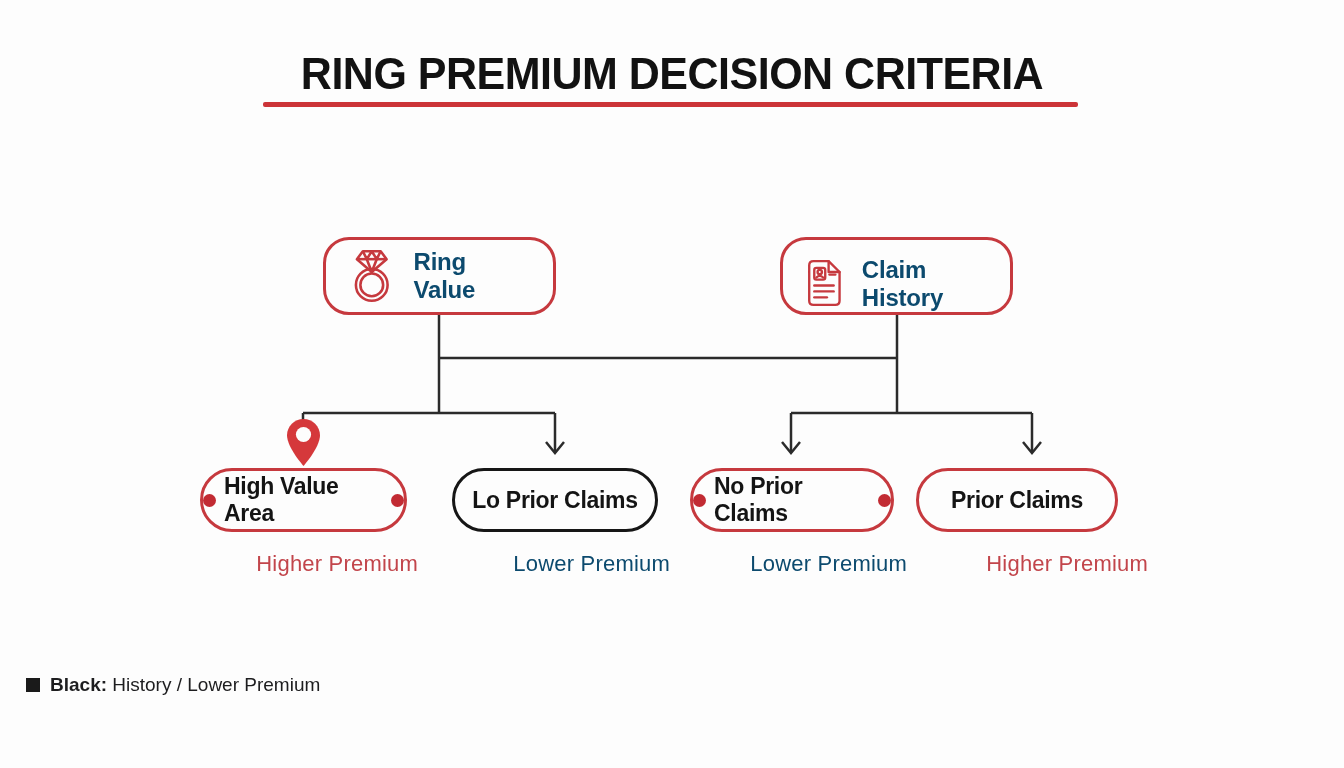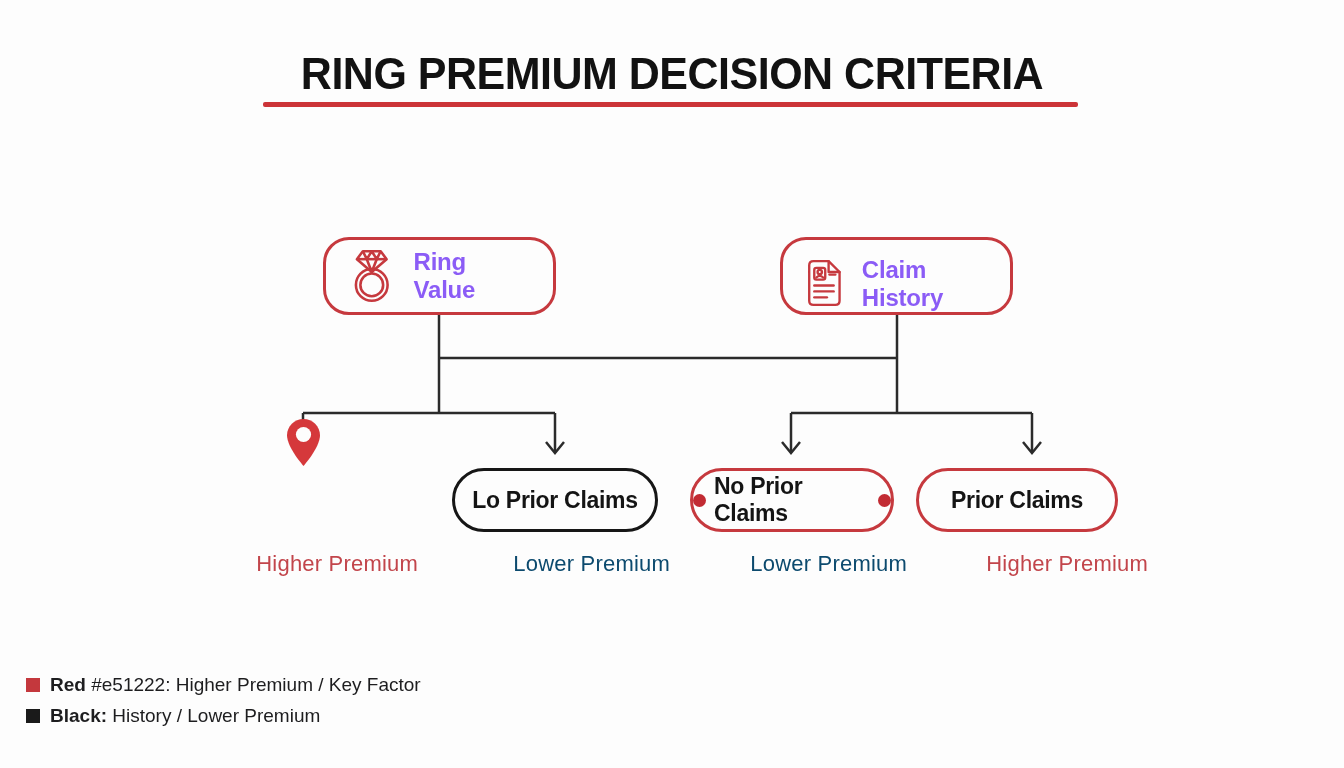--- a/index.html
+++ b/index.html
@@ -25,21 +25,21 @@
     background:#cc3438;border-radius:2px;
   }
   
   .factor{
     position:absolute;top:237px;height:78px;
     border:3.5px solid #c6393e;border-radius:26px;
     background:#fdfdfd;
     display:flex;align-items:center;gap:18px;
     box-sizing:border-box;padding:0 20px 0 22px;
   }
-  .factor .label{font-size:24px;font-weight:bold;color:#8b5cf6;letter-spacing:-0.2px;}
+  .factor .label{font-size:24px;font-weight:bold;color:#0c4a6e;letter-spacing:-0.2px;}
   .factor-ring{left:323px;width:233px;}
   .factor-claim{left:780px;width:233px;align-items:flex-end;}
   
   .connectors{position:absolute;left:0;top:0;width:1344px;height:768px;pointer-events:none;}
   .connectors path, .connectors line{stroke:#2b2b2b;stroke-width:2.5;fill:none;}
   
   .pill{
     position:absolute;top:468px;height:64px;
     border-radius:33px;background:#fdfdfd;
     display:flex;align-items:center;justify-content:center;gap:8px;
@@ -126,41 +126,42 @@
       </g>
     </svg>
     <span class="label">Claim History</span>
   </div>
 
   <svg class="pin" width="33" height="47" viewBox="0 0 33 47">
     <path fill="#d5383b" d="M16.5,0 C7.4,0 0,7.3 0,16.3 C0,28.5 16.5,47 16.5,47 C16.5,47 33,28.5 33,16.3 C33,7.3 25.6,0 16.5,0 Z"></path>
     <circle cx="16.5" cy="15.5" r="7.6" fill="#fdfdfd"></circle>
   </svg>
 
+  <div class="pill red pill-hva">
+    <span class="dot"></span>
+    <span>High Value Area</span>
+    <span class="dot"></span>
+  </div>
   <div class="pill red pill-npc">
     <span class="dot"></span>
     <span>No Prior Claims</span>
     <span class="dot"></span>
   </div>
   <div class="pill black pill-lpc">
     <span>Lo Prior Claims</span>
   </div>
   <div class="pill red pill-pc">
     <span>Prior Claims</span>
   </div>
 
   <div class="result red result-1">Higher Premium</div>
   <div class="result black result-2">Lower Premium</div>
   <div class="result black result-3">Lower Premium</div>
   <div class="result red result-4">Higher Premium</div>
 
   <div class="legend">
     <div class="legend-row">
-      <span class="swatch red"></span>
-      <span><b>Red</b><span> #e51222: Higher Premium / Key Factor</span></span>
-    </div>
-    <div class="legend-row">
       <span class="swatch black"></span>
       <span><b>Black:</b><span> History / Lower Premium</span></span>
     </div>
   </div>
 
 </div>
 
 </body></html>

